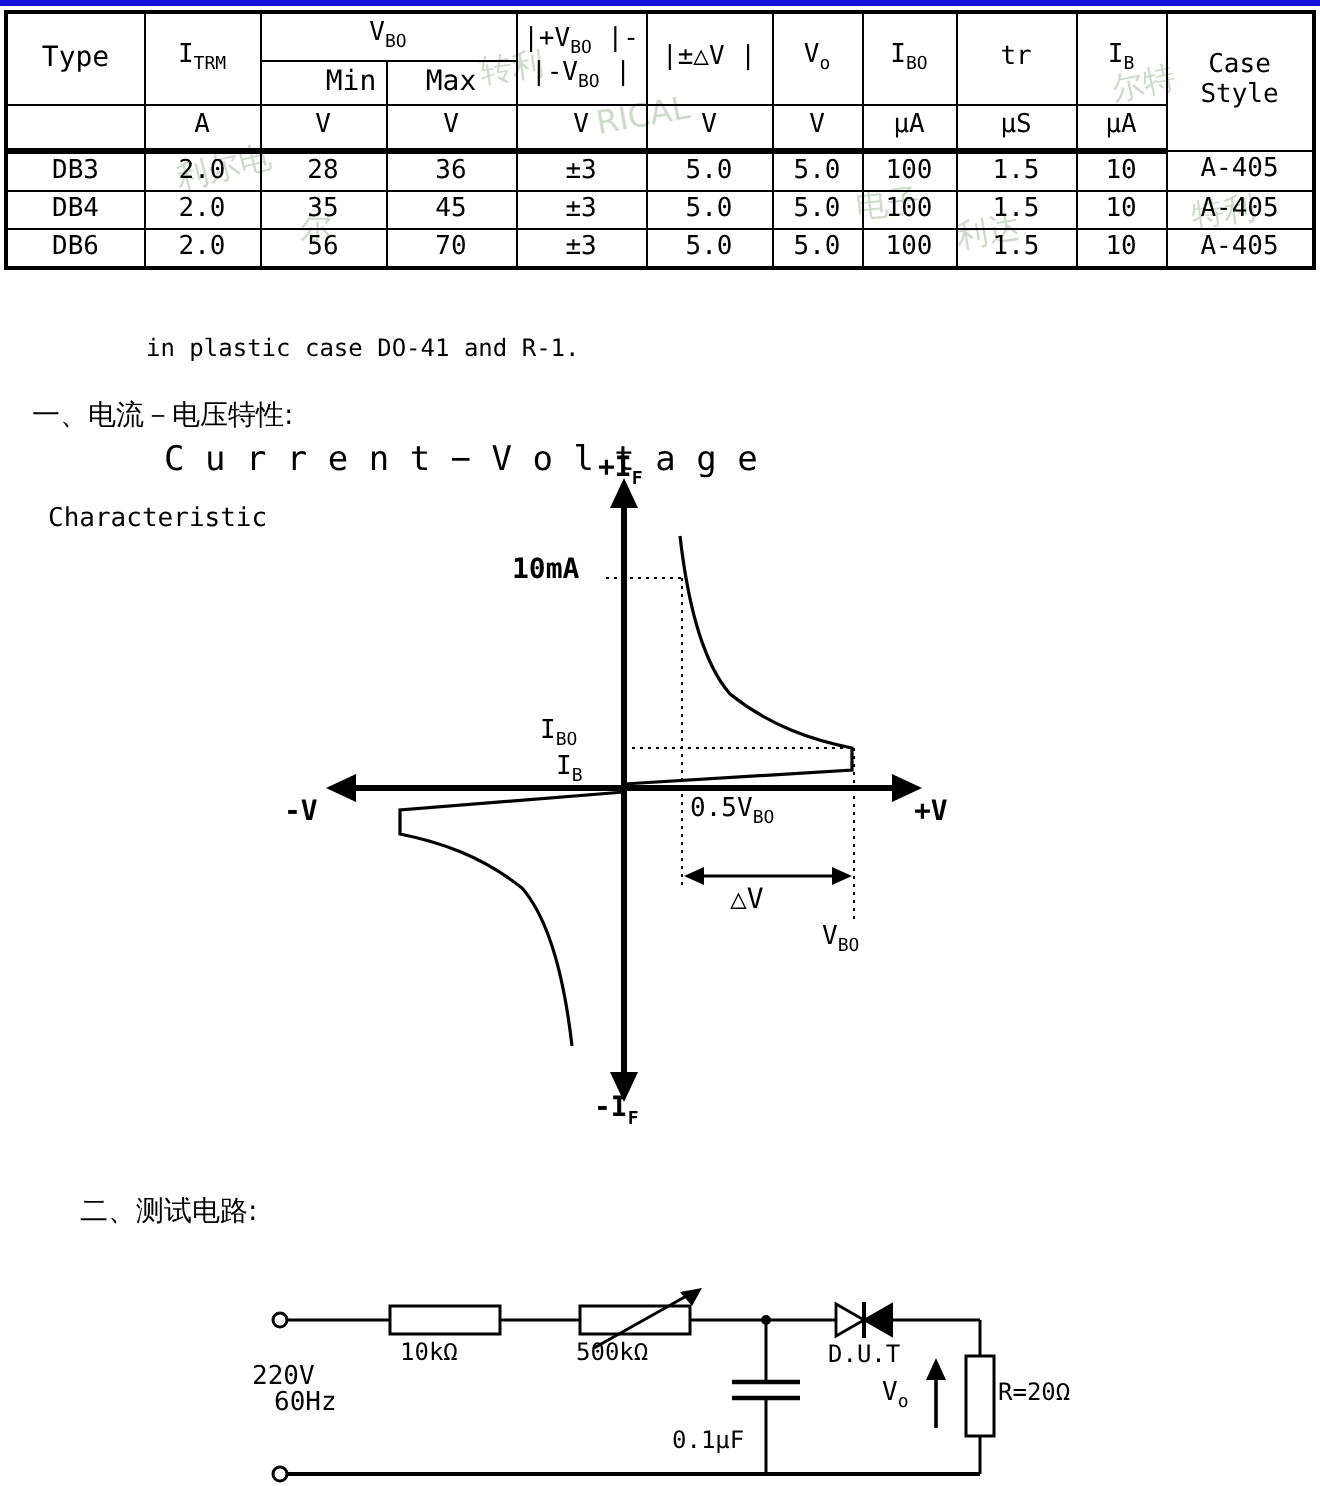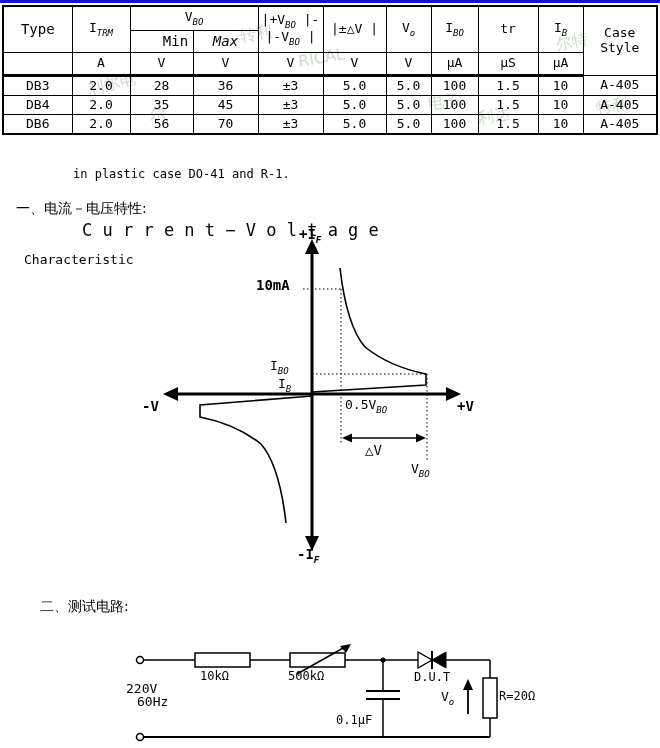--- a/index.html
+++ b/index.html
@@ -14,21 +14,21 @@
   #spec-table tr.units td{border-bottom:3px solid #000;height:21px;}
   #spec-table tr.hrow1 th{height:23px;}
   #spec-table tr.hrow2 th{height:21px;}
   #spec-table tr.data td{height:18px;}
   #spec-table sub{font-size:9px;letter-spacing:0;}
   .twoLine{font-size:12px;line-height:11px;}
   
   .lbl{position:absolute;white-space:nowrap;font:13px/1.2 "DejaVu Sans Mono","Liberation Mono",monospace;color:#000;}
   .cjk{font-family:"DejaVu Sans","Liberation Sans",sans-serif;}
   .bold{font-weight:bold;}
-  sub{font-size:9px;font-style:italic;}
+  sub{font-size:9px;}
   
   .wm{position:absolute;color:#c3d2c0;font:16px "DejaVu Sans","Liberation Sans",sans-serif;
       opacity:.8;pointer-events:none;white-space:nowrap;}
   
   #draw{position:absolute;left:0;top:0;}
 </style>
 </head>
 <body>
 
 <div id="page">
@@ -72,21 +72,21 @@
       <th rowspan="2"><span>I</span><sub>BO</sub></th>
       <th rowspan="2">tr</th>
       <th rowspan="2"><span>I</span><sub>B</sub></th>
       <th rowspan="3">
         <div>Case</div>
         <div>Style</div>
       </th>
     </tr>
     <tr class="hrow2">
       <th style="font-size:14px;padding-left:28px;">Min</th>
-      <th style="font-size:14px;font-style:italic;">Max</th>
+      <th style="font-size:14px;">Max</th>
     </tr>
     <tr class="units">
       <td></td>
       <td>A</td>
       <td>V</td>
       <td>V</td>
       <td>V</td>
       <td>V</td>
       <td>V</td>
       <td>µA</td>

